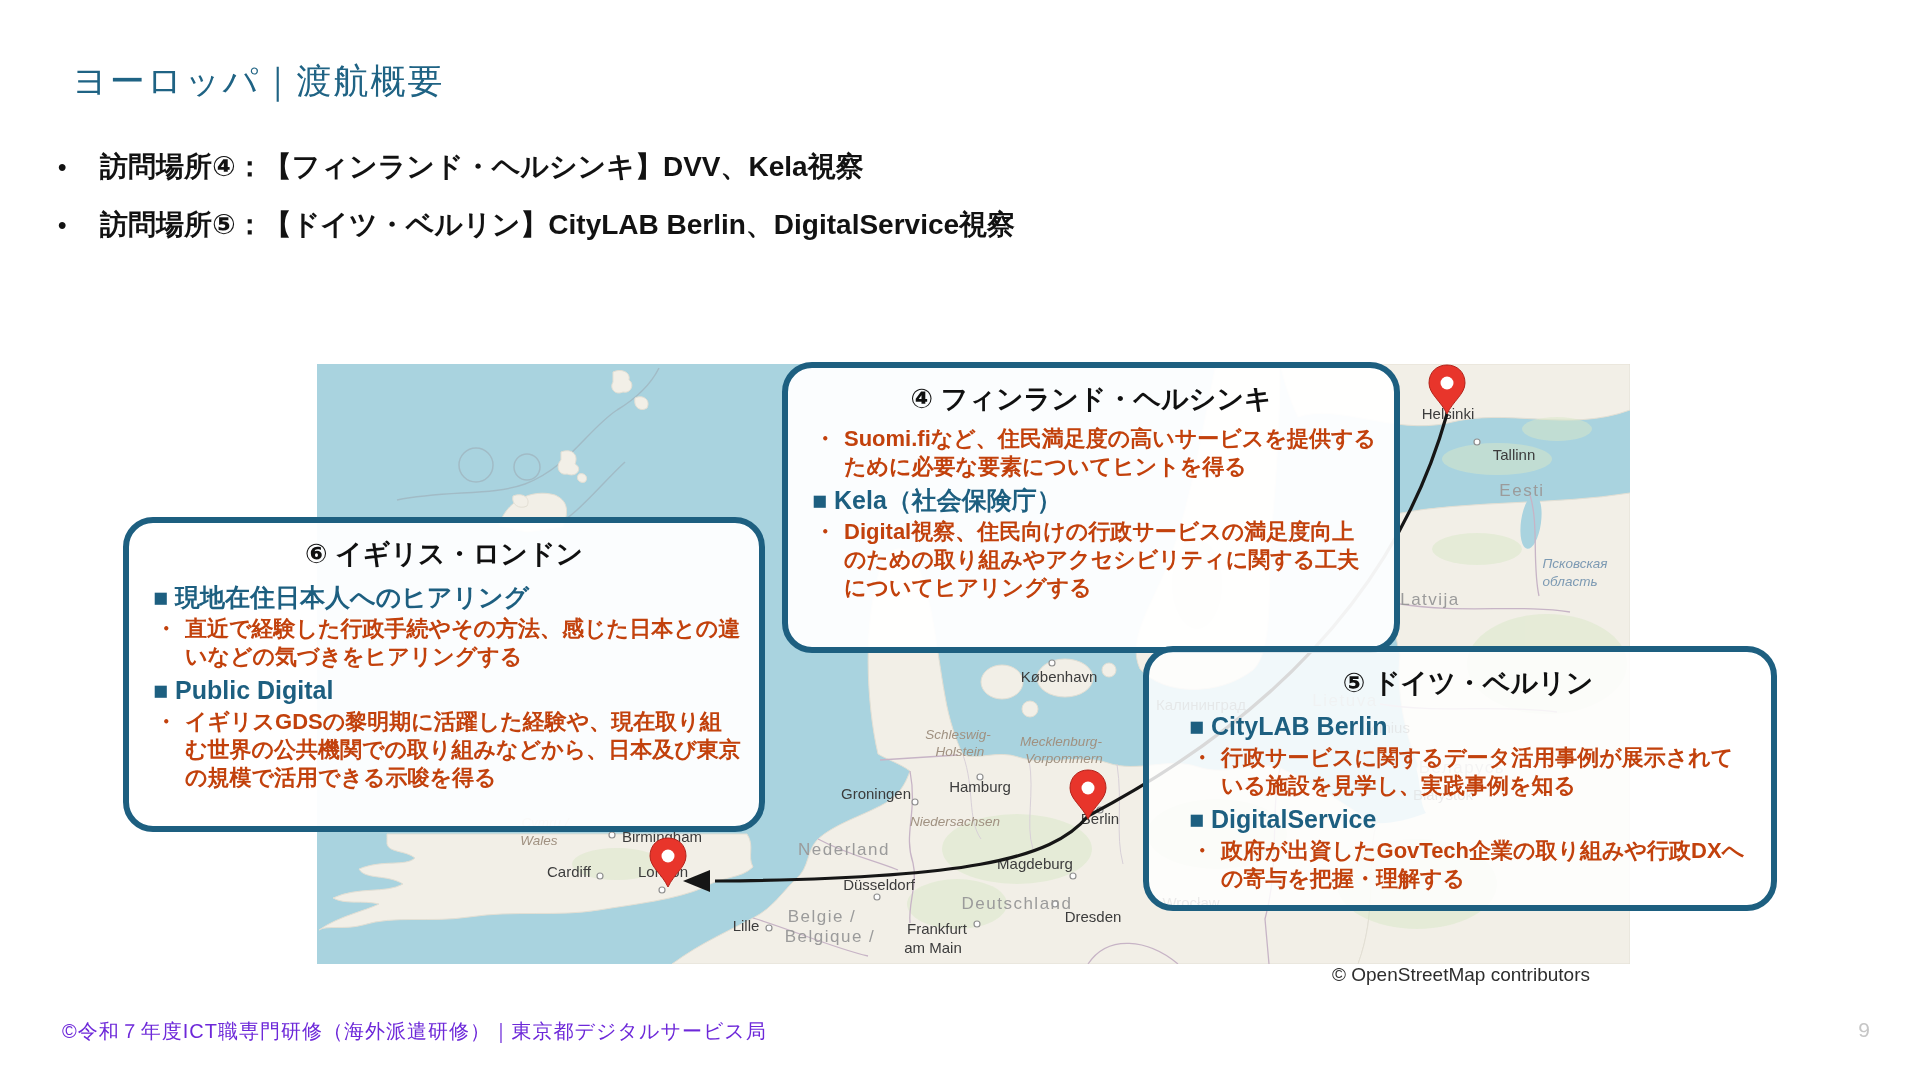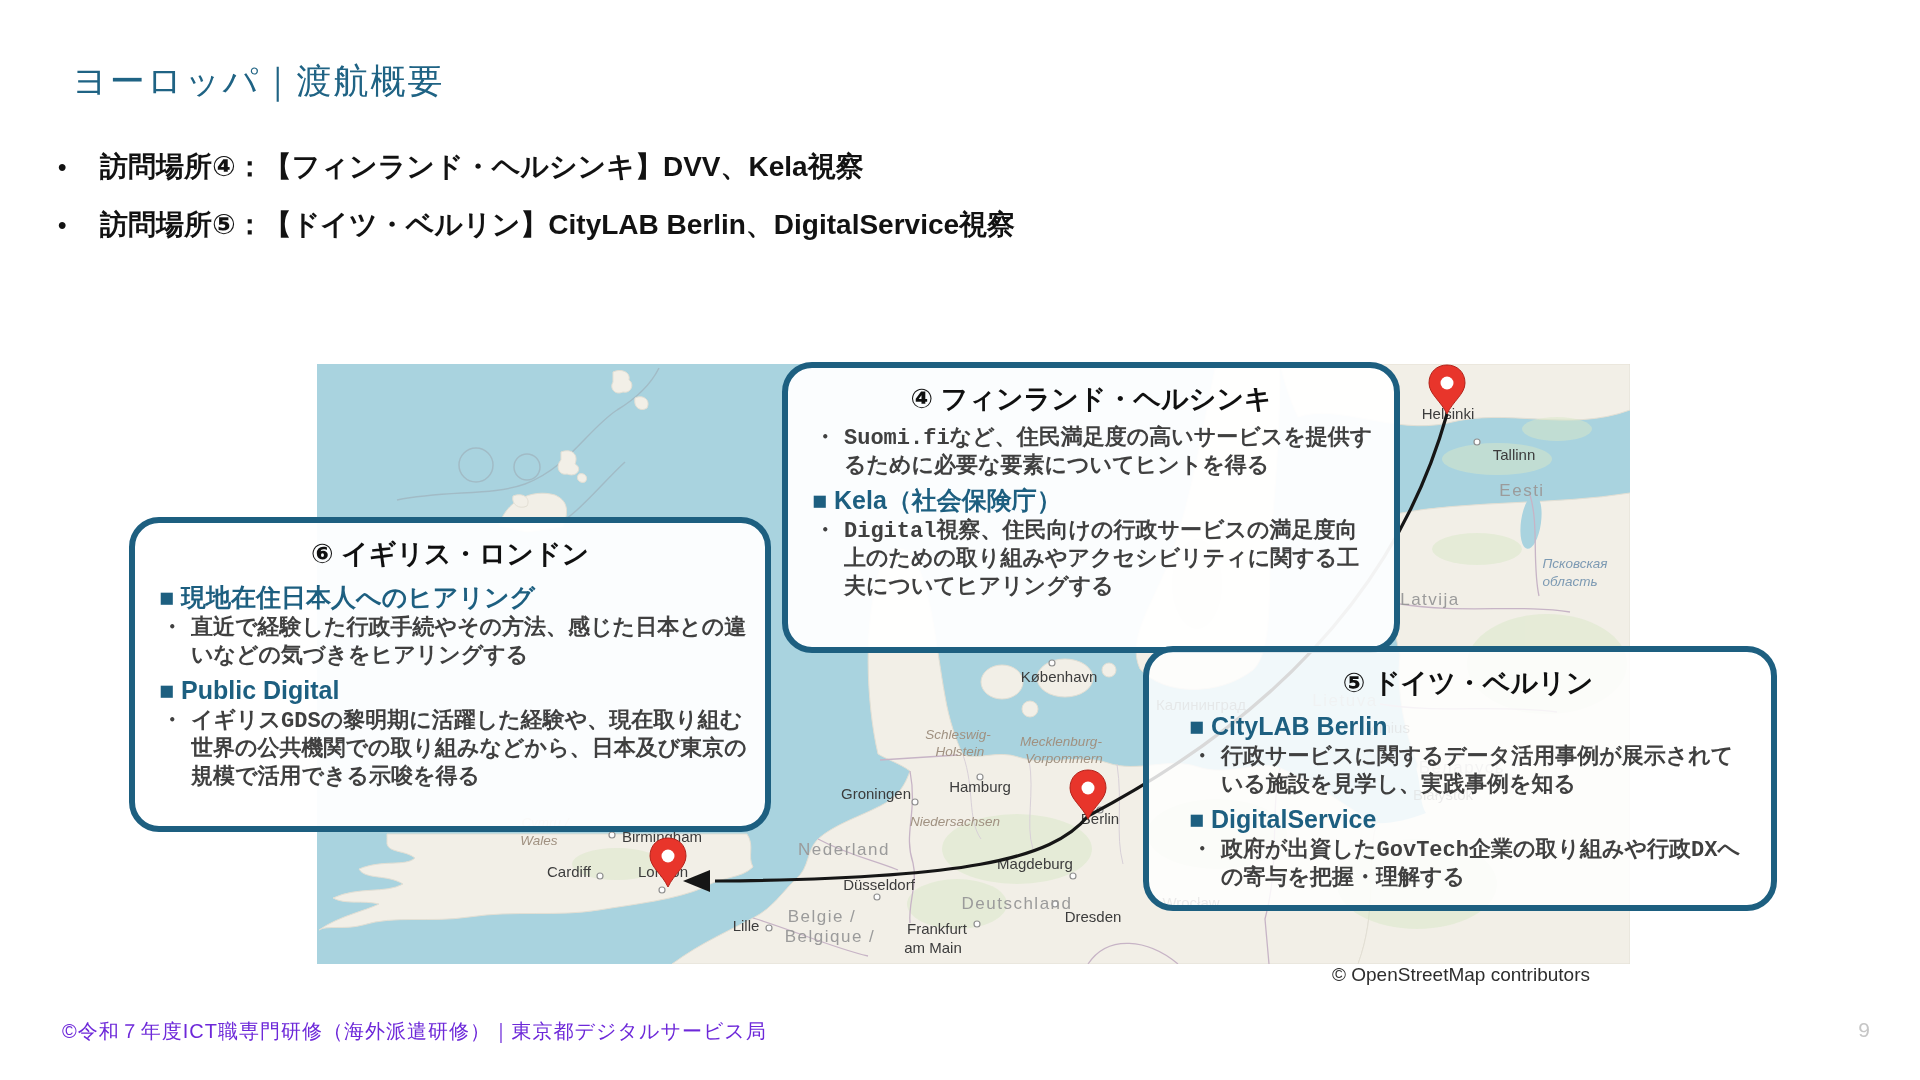--- a/index.html
+++ b/index.html
@@ -12,21 +12,21 @@
          font-weight:700;color:#121212;line-height:37px;}
   ul.top-bullets li::before{content:"•";position:absolute;left:6px;top:0;font-size:24px;color:#121212;}
   .map-wrap{position:absolute;left:317px;top:364px;width:1313px;height:600px;}
   .map-wrap svg{display:block;}
   .callout{position:absolute;border:6px solid #1d5f80;border-radius:30px;box-sizing:border-box;
          background:rgba(255,255,255,0.95);overflow:hidden;}
   .callout.translucent{background:rgba(255,255,255,0.84);}
   .co-title{text-align:center;font-weight:700;font-size:27px;color:#101010;margin:13px 10px 8px;}
   .co-body{padding:0 18px 8px 24px;}
   .sec-head{color:#1d5f80;font-weight:700;font-size:25px;line-height:34px;margin:2px 0 1px;}
-  .cb{position:relative;padding-left:32px;font-size:22px;font-weight:700;color:#404040;line-height:28px;font-family:Liberation Mono, monospace;}
+  .cb{position:relative;padding-left:32px;font-size:22px;font-weight:700;color:#c2410c;line-height:28px;}
   .cb::before{content:"・";position:absolute;left:2px;top:0;}
   .attribution{position:absolute;left:1332px;top:964px;font-size:19px;color:#2e2e2e;}
   .footer{position:absolute;left:62px;top:1018px;font-size:20px;color:#6d28d9;letter-spacing:1px;}
   .page-num{position:absolute;right:50px;top:1018px;font-size:21px;color:#c6c6c6;}
   
   text{font-family:"Liberation Sans","DejaVu Sans",sans-serif;}
   .lc{font-size:15px;fill:#3c3c3c;text-anchor:middle;}
   .lco{font-size:17px;fill:#9b9b9b;letter-spacing:1.5px;text-anchor:middle;}
   .lr{font-size:13.5px;fill:#a09181;font-style:italic;text-anchor:middle;}
   .lru{font-size:13.5px;fill:#7d9ab3;font-style:italic;text-anchor:middle;}
@@ -196,21 +196,21 @@
 
   <div class="callout" style="left:782px;top:362px;width:618px;height:291px;">
     <div class="co-title">④ フィンランド・ヘルシンキ</div>
     <div class="co-body">
       <div class="cb">Suomi.fiなど、住民満足度の高いサービスを提供するために必要な要素についてヒントを得る</div>
       <div class="sec-head">■ Kela（社会保険庁）</div>
       <div class="cb">Digital視察、住民向けの行政サービスの満足度向上のための取り組みやアクセシビリティに関する工夫についてヒアリングする</div>
     </div>
   </div>
 
-  <div class="callout" style="left:129px;top:517px;width:642px;height:315px;">
+  <div class="callout" style="left:123px;top:517px;width:642px;height:315px;">
     <div class="co-title">⑥ イギリス・ロンドン</div>
     <div class="co-body">
       <div class="sec-head">■ 現地在住日本人へのヒアリング</div>
       <div class="cb">直近で経験した行政手続やその方法、感じた日本との違いなどの気づきをヒアリングする</div>
       <div class="sec-head">■ Public Digital</div>
       <div class="cb">イギリスGDSの黎明期に活躍した経験や、現在取り組む世界の公共機関での取り組みなどから、日本及び東京の規模で活用できる示唆を得る</div>
     </div>
   </div>
 
   <div class="callout translucent" style="left:1143px;top:646px;width:634px;height:265px;padding-left:16px;">

